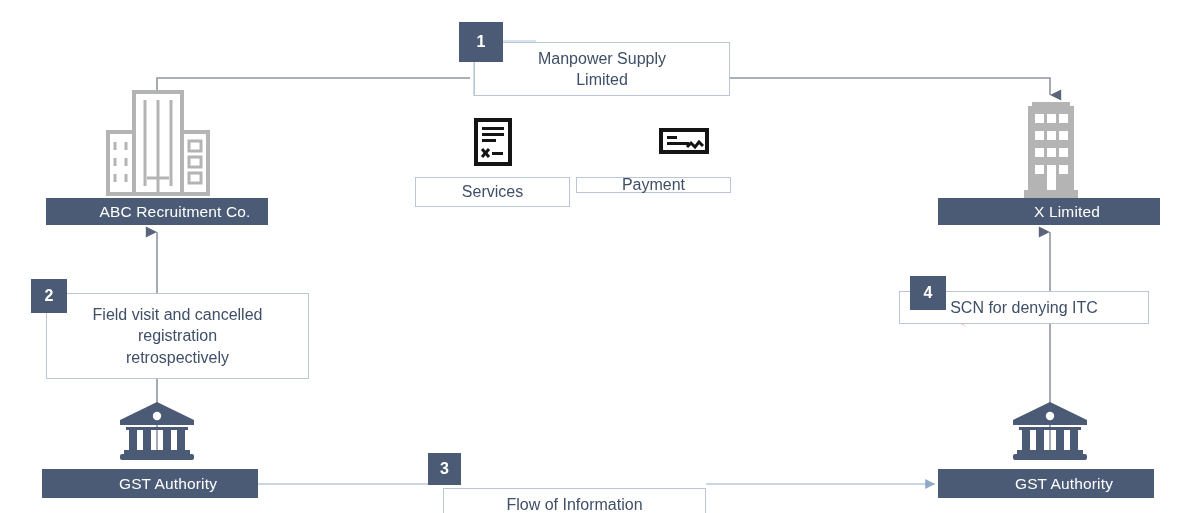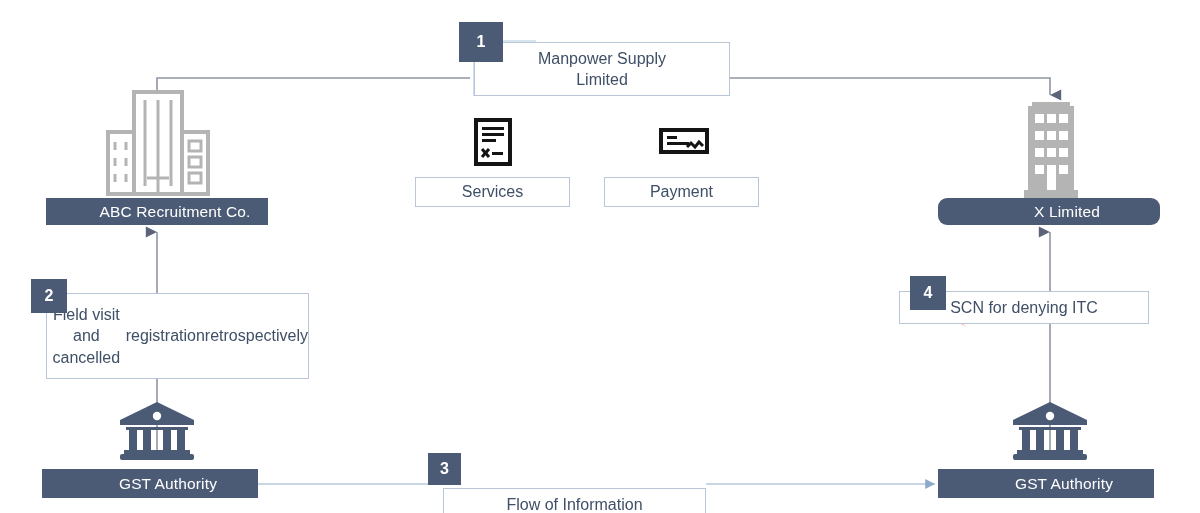--- a/index.html
+++ b/index.html
@@ -153,21 +153,21 @@
         <rect x="13" y="54" width="9" height="9"></rect>
         <rect x="25" y="54" width="9" height="9"></rect>
         <rect x="37" y="54" width="9" height="9"></rect>
         <rect x="13" y="71" width="9" height="9"></rect>
         <rect x="37" y="71" width="9" height="9"></rect>
         <rect x="25" y="71" width="9" height="25"></rect>
       </g>
     </svg>
   </div>
 
-  <div class="darkbox" style="left:938px;top:198px;width:222px;height:27px;border-radius:9px;">X Limited</div>
+  <div class="darkbox" style="left:938px;top:198px;width:222px;height:27px;">X Limited</div>
 
   <div class="iconwrap" style="left:474px;top:118px;width:38px;height:48px;">
     <svg width="38" height="48" viewBox="0 0 38 48">
       <rect x="2" y="2" width="34" height="44" fill="none" stroke="#141414" stroke-width="4"></rect>
       <g fill="#141414">
         <rect x="8" y="9" width="22" height="3"></rect>
         <rect x="8" y="15" width="22" height="3"></rect>
         <rect x="8" y="21" width="14" height="3"></rect>
         <rect x="18" y="34" width="11" height="3"></rect>
       </g>
@@ -184,25 +184,25 @@
     <svg width="50" height="26" viewBox="0 0 50 26">
       <rect x="2" y="2" width="46" height="22" fill="none" stroke="#141414" stroke-width="4"></rect>
       <g fill="#141414">
         <rect x="8" y="8" width="10" height="3"></rect>
         <rect x="8" y="14" width="22" height="3"></rect>
       </g>
       <path d="M28,19 L32,15 L36,19 L40,14 L44,18" fill="none" stroke="#141414" stroke-width="3"></path>
     </svg>
   </div>
 
-  <div class="lightbox" style="left:604px;top:177px;width:155px;height:30px;">Payment</div>
+  <div class="lightbox" style="left:576px;top:177px;width:155px;height:16px;">Payment</div>
 
   <div class="badge" style="left:31px;top:279px;width:36px;height:34px;">2</div>
 
-  <div class="lightbox multi" style="left:46px;top:293px;width:263px;height:86px;flex-direction:row;justify-content:center;align-items:center;padding-top:0;">
+  <div class="lightbox multi" style="left:46px;top:293px;width:263px;height:86px;flex-direction:column;justify-content:center;align-items:center;padding-top:0;">
     <span>Field visit and cancelled</span>
     <span>registration</span>
     <span>retrospectively</span>
   </div>
 
   <div class="badge" style="left:910px;top:276px;width:36px;height:34px;">4</div>
 
   <div class="lightbox" style="left:899px;top:291px;width:250px;height:33px;">SCN for denying ITC</div>
 
   <div class="iconwrap" style="left:118px;top:400px;width:78px;height:62px;">

